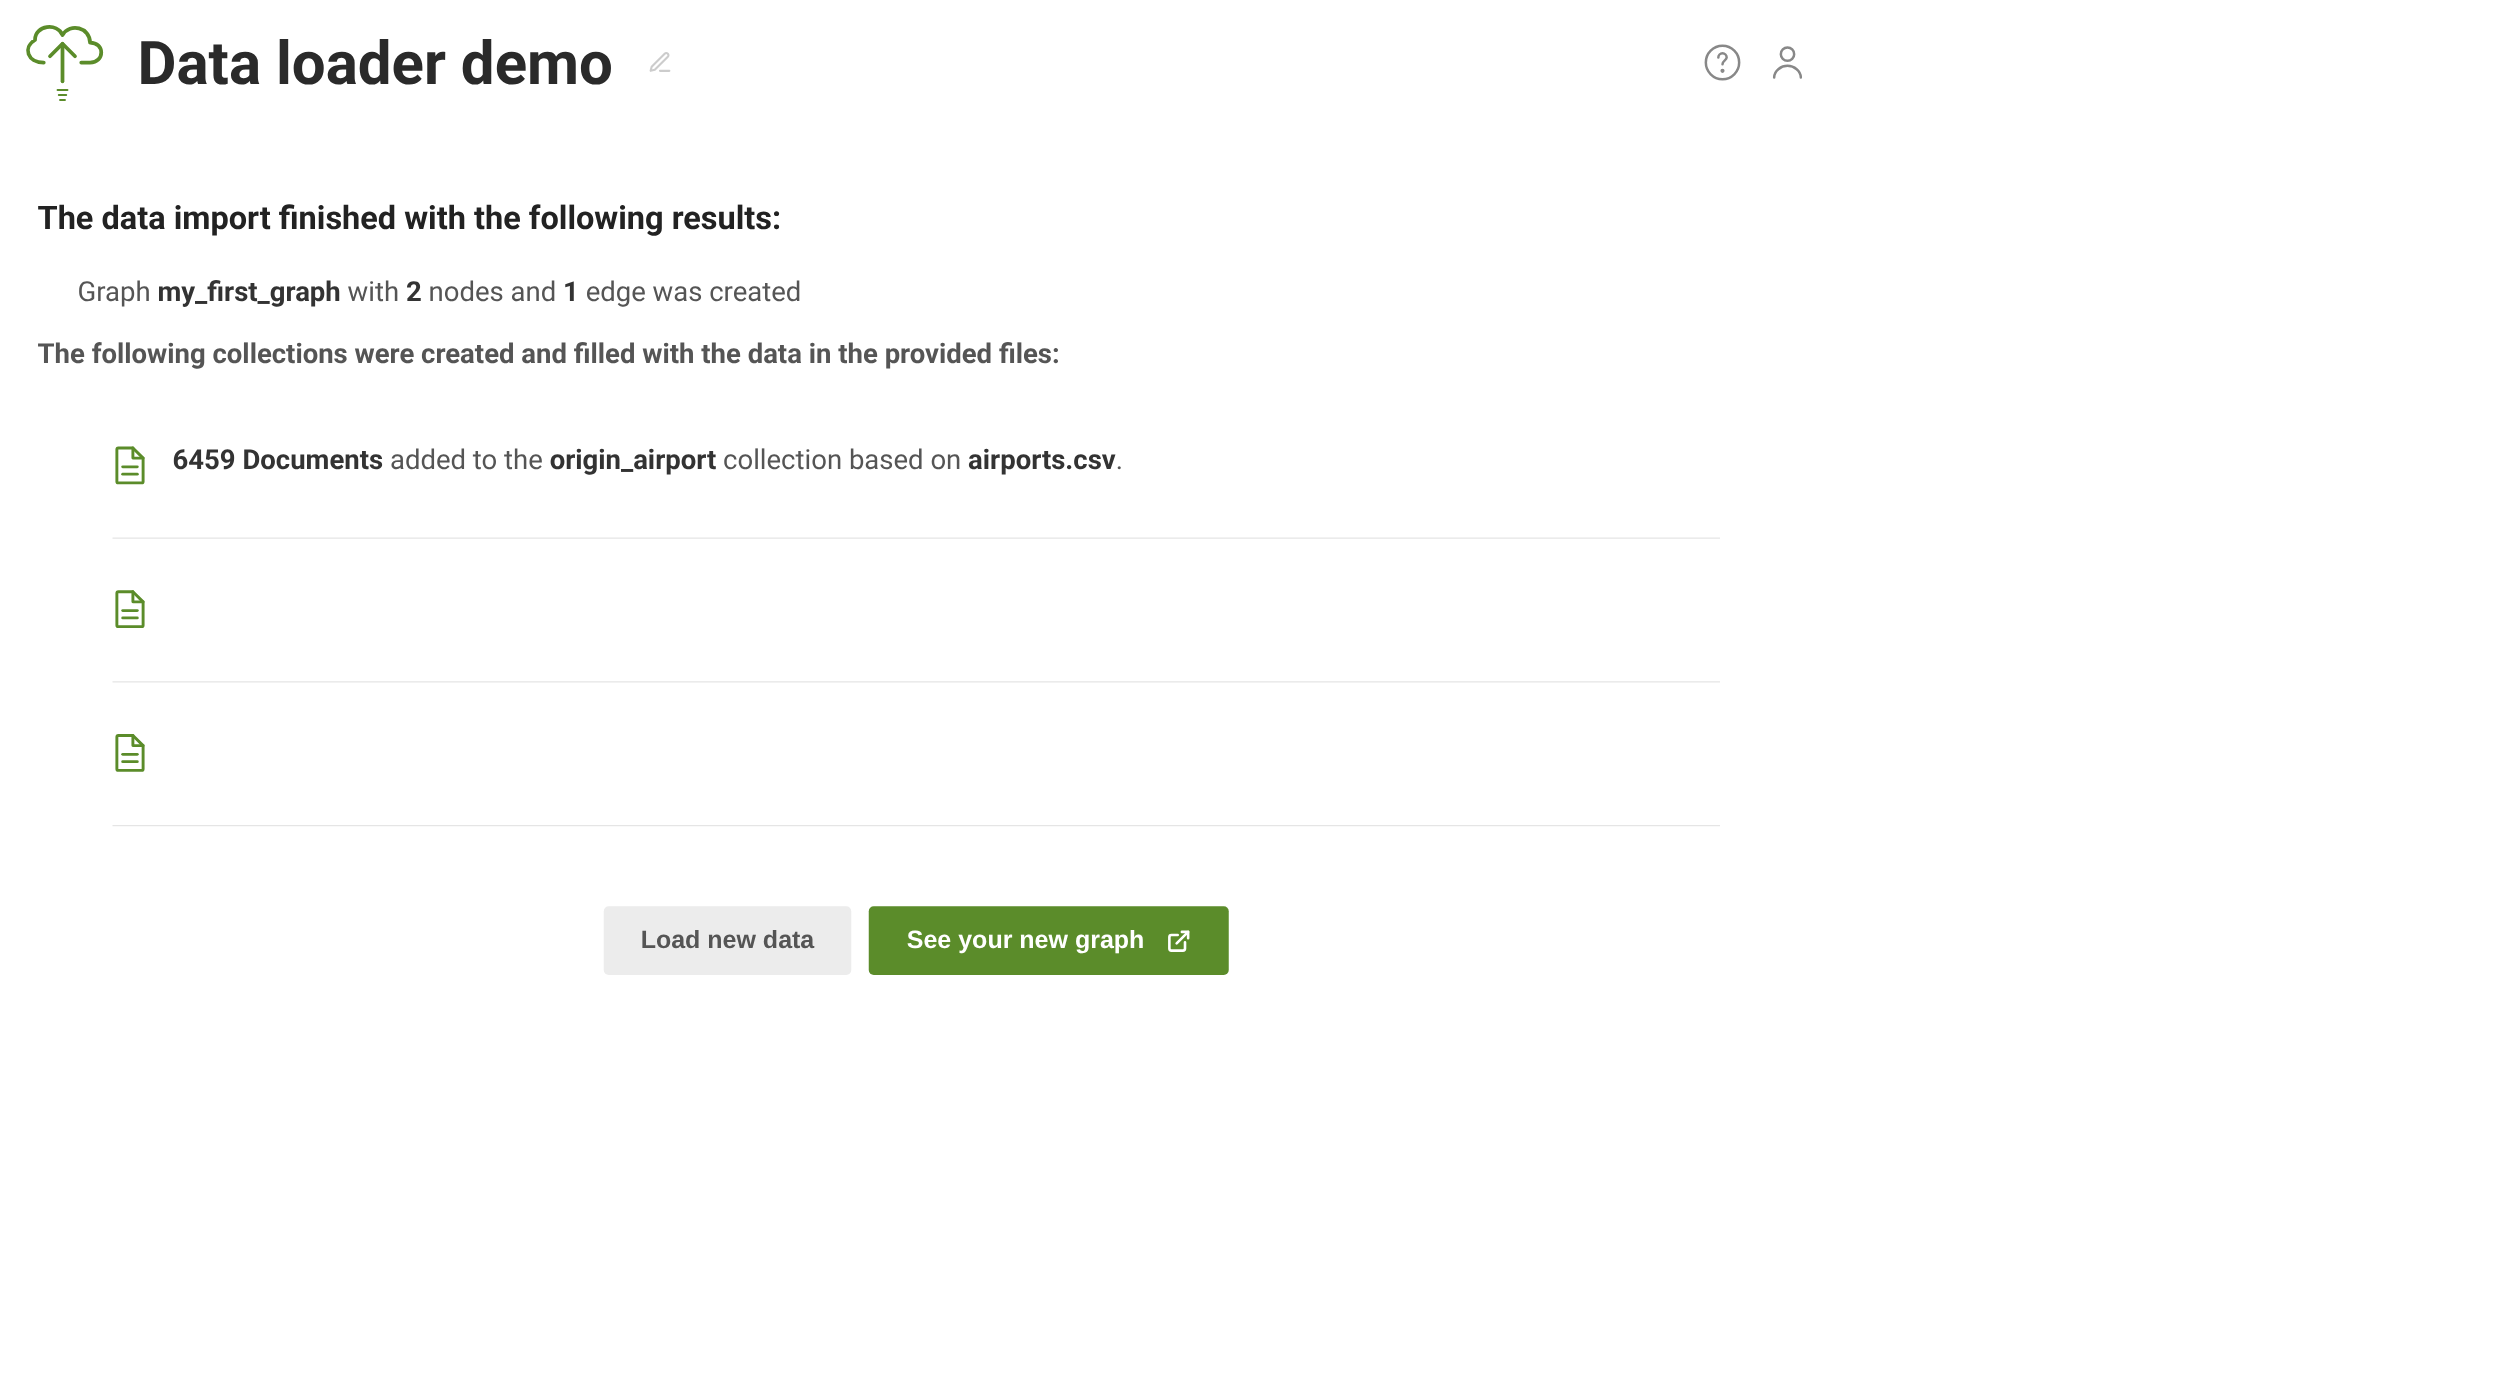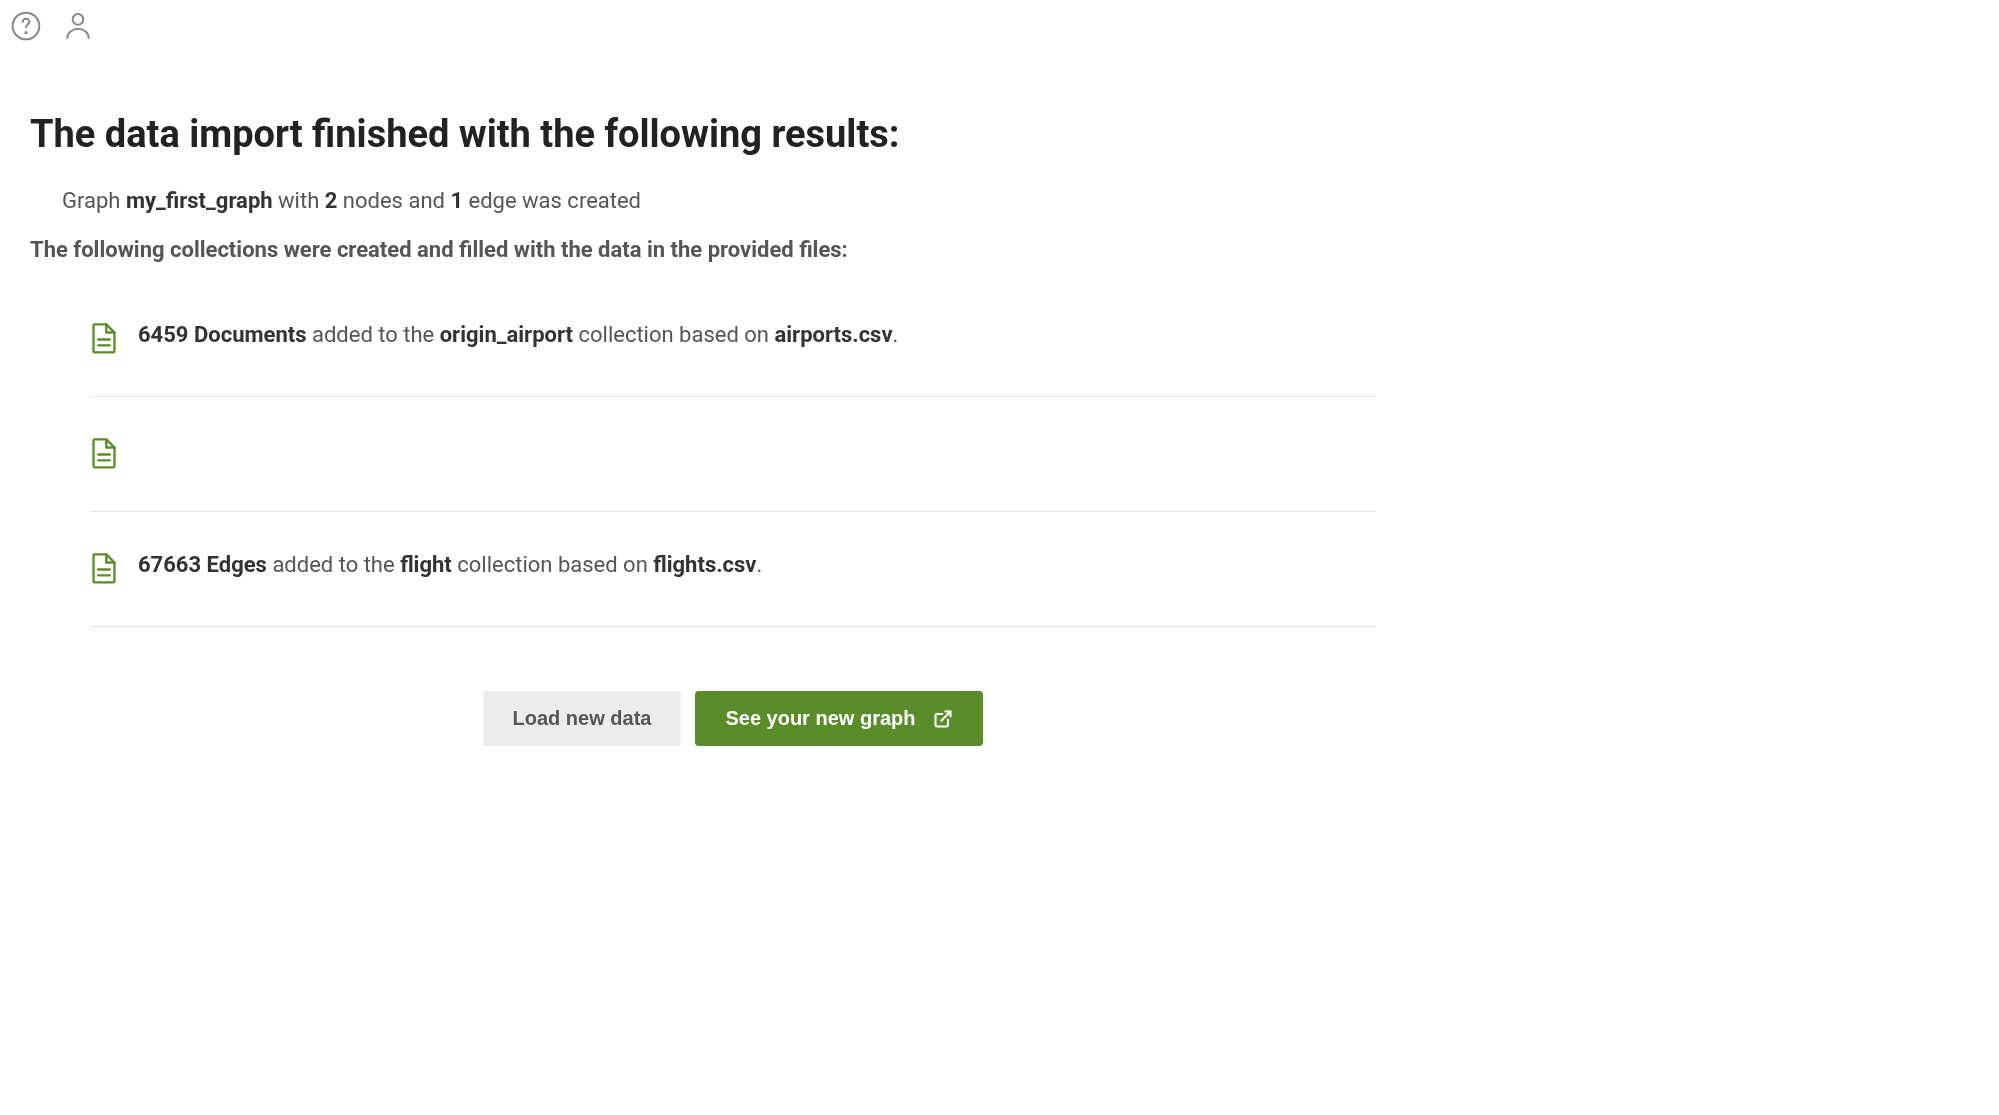--- a/index.html
+++ b/index.html
@@ -43,21 +43,21 @@
       width: 32px;
       height: 32px;
       color: #888;
       cursor: pointer;
     }
     .header-icon svg { display:block; }
     .content {
       padding: 20px 30px 40px 30px;
     }
     .results-heading {
-      font-size: 38px;
+      font-size: 26px;
       font-weight: 700;
       color: #222;
       margin-top: 40px;
       margin-bottom: 32px;
     }
     .summary-line {
       font-size: 22px;
       color: #555;
       margin-bottom: 24px;
       margin-left: 32px;
@@ -135,20 +135,39 @@
       height: 20px;
       color: #ccc;
       margin-left: 8px;
       flex-shrink:0;
     }
   </style>
 </head>
 <body>
 
 <div class="header">
+  <div class="header-left">
+    <div class="logo">
+      <svg viewBox="0 0 80 80" fill="none" stroke="#5b8c2a" stroke-width="3" stroke-linecap="round" stroke-linejoin="round">
+        <path d="M25 40 C12 40 8 28 18 22 C18 10 36 8 40 18 C46 8 62 12 62 24 C74 24 74 40 62 40 L55 40"></path>
+        <line x1="40" y1="55" x2="40" y2="25"></line>
+        <polyline points="30,35 40,25 50,35"></polyline>
+        <line x1="36" y1="62" x2="44" y2="62" stroke-width="1.5"></line>
+        <line x1="37" y1="66" x2="43" y2="66" stroke-width="1.5"></line>
+        <line x1="38" y1="70" x2="42" y2="70" stroke-width="1.5"></line>
+      </svg>
+    </div>
+    <h1 class="page-title">Data loader demo</h1>
+    <span class="edit-icon">
+      <svg viewBox="0 0 24 24" fill="none" stroke="currentColor" stroke-width="2" stroke-linecap="round" stroke-linejoin="round">
+        <path d="M12 20h9"></path>
+          <path d="M16.5 3.5a2.121 2.121 0 013 3L7 19l-4 1 1-4 12.5-12.5z"></path>
+      </svg>
+    </span>
+  </div>
   <div class="header-right">
     <span class="header-icon">
       <svg viewBox="0 0 24 24" fill="none" stroke="currentColor" stroke-width="1.5" stroke-linecap="round" stroke-linejoin="round">
         <circle cx="12" cy="12" r="10"></circle>
         <path d="M9.5 9a2.5 2.5 0 115 0c0 1.5-2.5 2-2.5 4"></path>
         <circle cx="12" cy="17" r="0.5" fill="currentColor"></circle>
       </svg>
     </span>
     <span class="header-icon">
       <svg viewBox="0 0 24 24" fill="none" stroke="currentColor" stroke-width="1.5" stroke-linecap="round" stroke-linejoin="round">
@@ -207,28 +226,20 @@
 
     <div class="result-row">
       <span class="file-icon">
         <svg viewBox="0 0 24 28" fill="none" stroke="currentColor" stroke-width="2" stroke-linecap="round" stroke-linejoin="round">
           <path d="M14 2H4a1 1 0 00-1 1v22a1 1 0 001 1h16a1 1 0 001-1V9l-7-7z"></path>
           <polyline points="14,2 14,9 21,9"></polyline>
           <line x1="7" y1="15" x2="17" y2="15"></line>
           <line x1="7" y1="20" x2="17" y2="20"></line>
         </svg>
       </span>
-      <span class="result-text">
-        <b>67663</b>
-        <b>Edges</b>
-        <span>added to the</span>
-        <b>flight</b>
-        <span>collection based on</span>
-        <b>flights.csv</b><span>.</span>
-      </span>
     </div>
   </div>
 
   <div class="button-row">
     <button class="btn btn-secondary">Load new data</button>
     <button class="btn btn-primary">
       <span>See your new graph</span>
       <svg class="ext-icon" viewBox="0 0 24 24" fill="none" stroke="currentColor" stroke-width="2.5" stroke-linecap="round" stroke-linejoin="round">
         <path d="M18 13v6a2 2 0 01-2 2H5a2 2 0 01-2-2V8a2 2 0 012-2h6"></path>
         <polyline points="15 3 21 3 21 9"></polyline>

